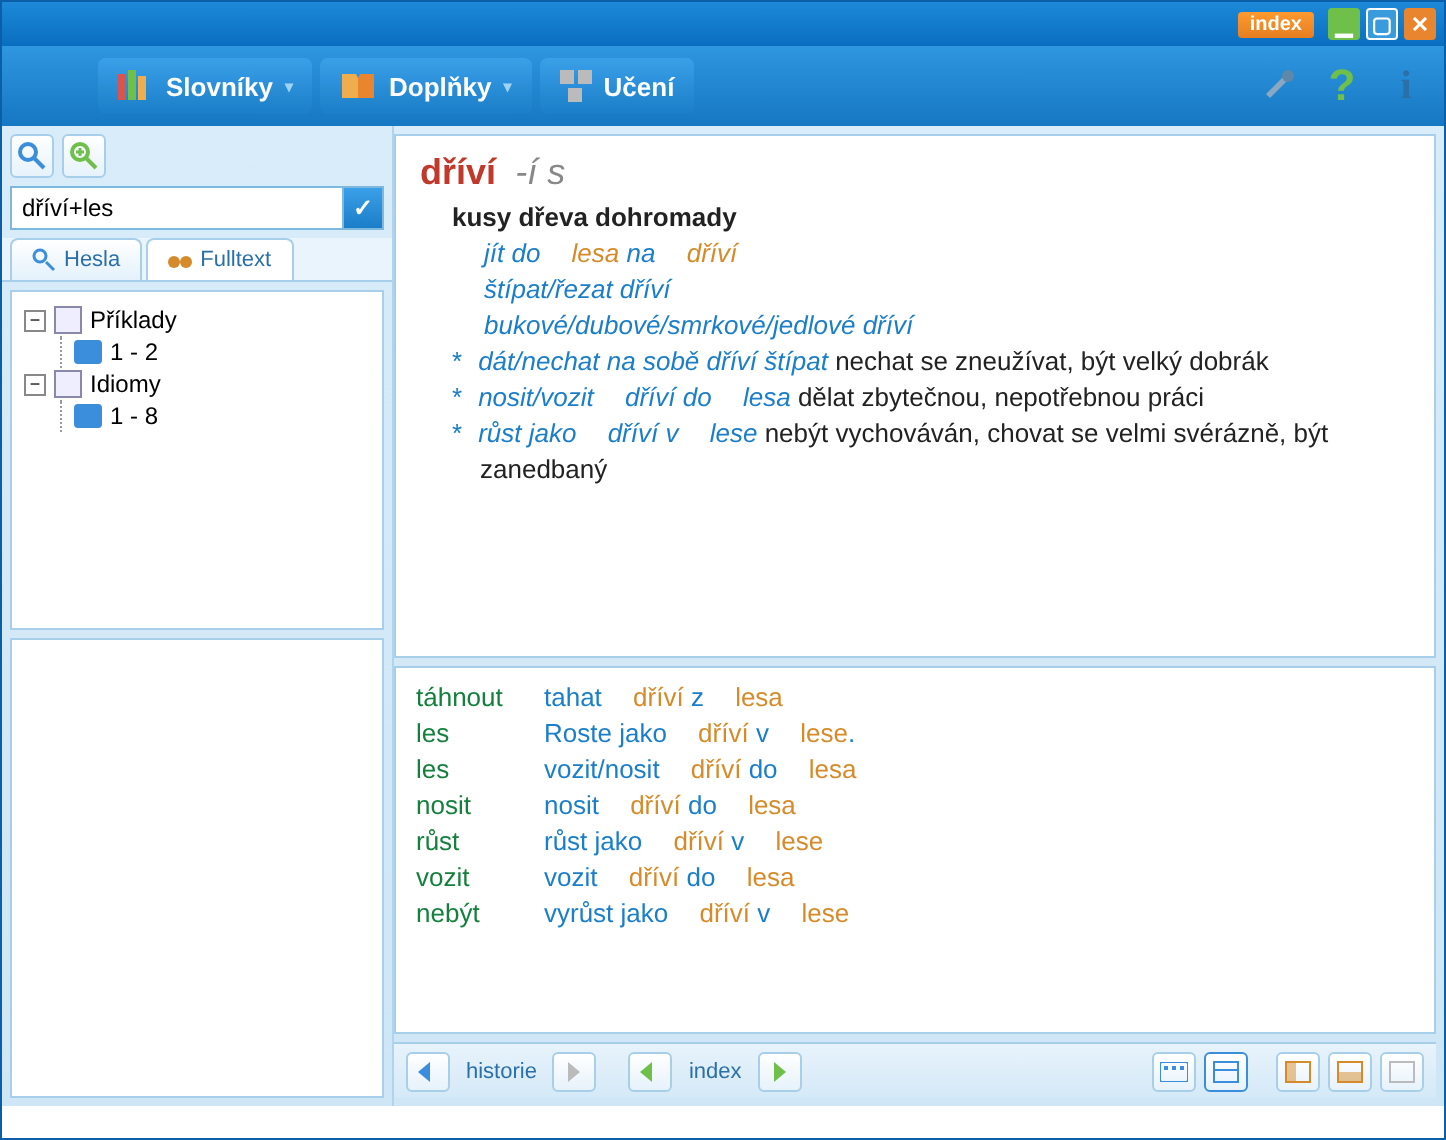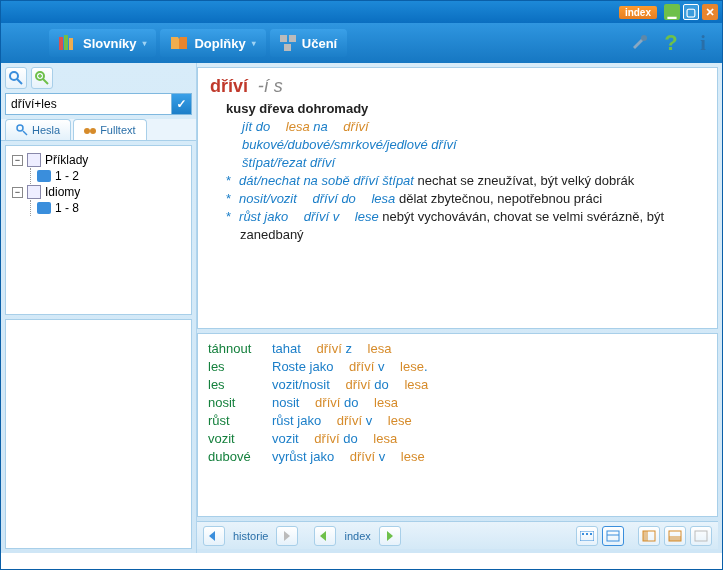--- a/index.html
+++ b/index.html
@@ -181,22 +181,22 @@
   </div>
 
   <div class="right">
     <div class="entry">
       <div>
         <span class="headword">dříví</span>
         <span class="morph">-í  s</span>
       </div>
       <div class="def">kusy dřeva dohromady</div>
       <div class="exline"><span>jít do </span><span class="hl">lesa</span><span> na </span><span class="hl">dříví</span></div>
+      <div class="exline">štípat/řezat dříví</div>
       <div class="exline">bukové/dubové/smrkové/jedlové dříví</div>
-      <div class="exline">štípat/řezat dříví</div>
       <div class="sub"><span class="it">dát/nechat na sobě dříví štípat</span><span>  nechat se zneužívat, být velký dobrák</span></div>
       <div class="sub"><span class="it">nosit/vozit </span><span class="it hl">dříví</span><span class="it"> do </span><span class="it hl">lesa</span><span>  dělat zbytečnou, nepotřebnou práci</span></div>
       <div class="sub"><span class="it">růst jako </span><span class="it hl">dříví</span><span class="it"> v </span><span class="it hl">lese</span><span>  nebýt vychováván, chovat se velmi svérázně, být zanedbaný</span></div>
     </div>
     <div class="refs" id="refs">
         <div class="refline">
           <div class="refkey">táhnout</div>
           <div class="reftext"><span>tahat </span><span class="hl">dříví</span><span> z </span><span class="hl">lesa</span><span></span></div>
         </div>
         <div class="refline">
@@ -213,21 +213,21 @@
         </div>
         <div class="refline">
           <div class="refkey">růst</div>
           <div class="reftext"><span>růst jako </span><span class="hl">dříví</span><span> v </span><span class="hl">lese</span><span></span></div>
         </div>
         <div class="refline">
           <div class="refkey">vozit</div>
           <div class="reftext"><span>vozit </span><span class="hl">dříví</span><span> do </span><span class="hl">lesa</span><span></span></div>
         </div>
         <div class="refline">
-          <div class="refkey">dubové</div>
+          <div class="refkey">nebýt</div>
           <div class="reftext"><span>vyrůst jako </span><span class="hl">dříví</span><span> v </span><span class="hl">lese</span><span></span></div>
         </div>
       </div>
     <div class="bottombar">
       <div class="navbtn">
           <svg width="12" height="10">
             <path d="M7 0 L1 5 L7 10 Z" fill="#3a8edc"></path>
           </svg>
         </div>
       <span class="navlabel">historie</span>

